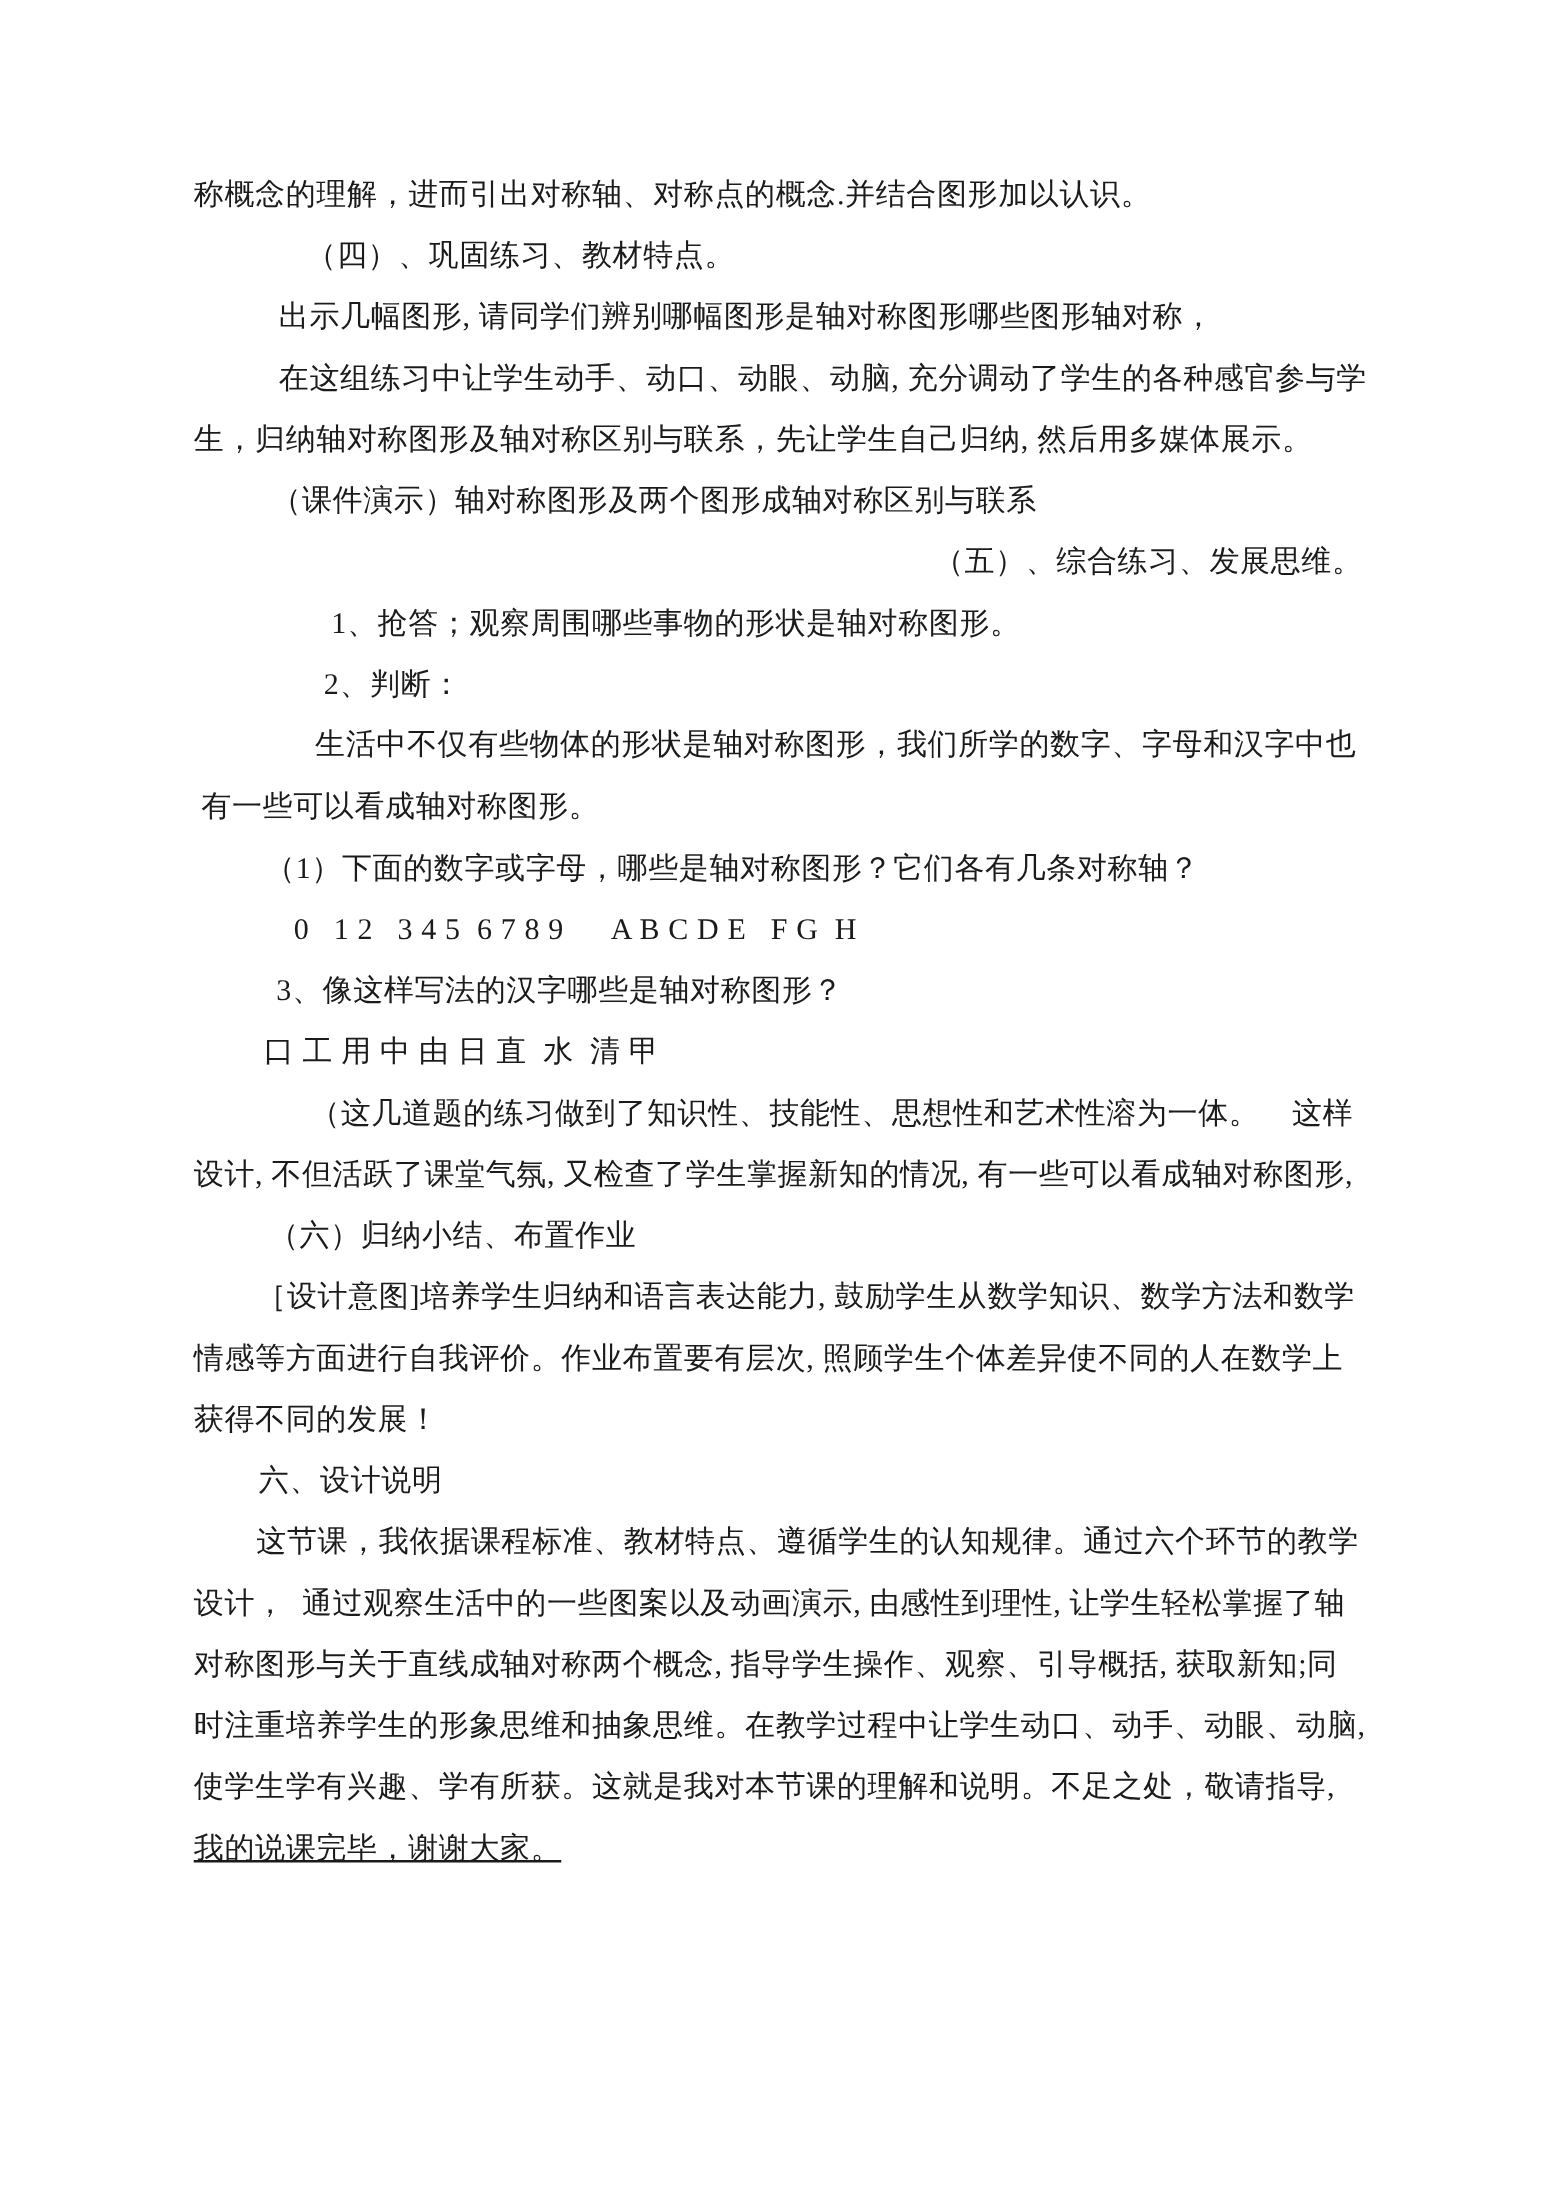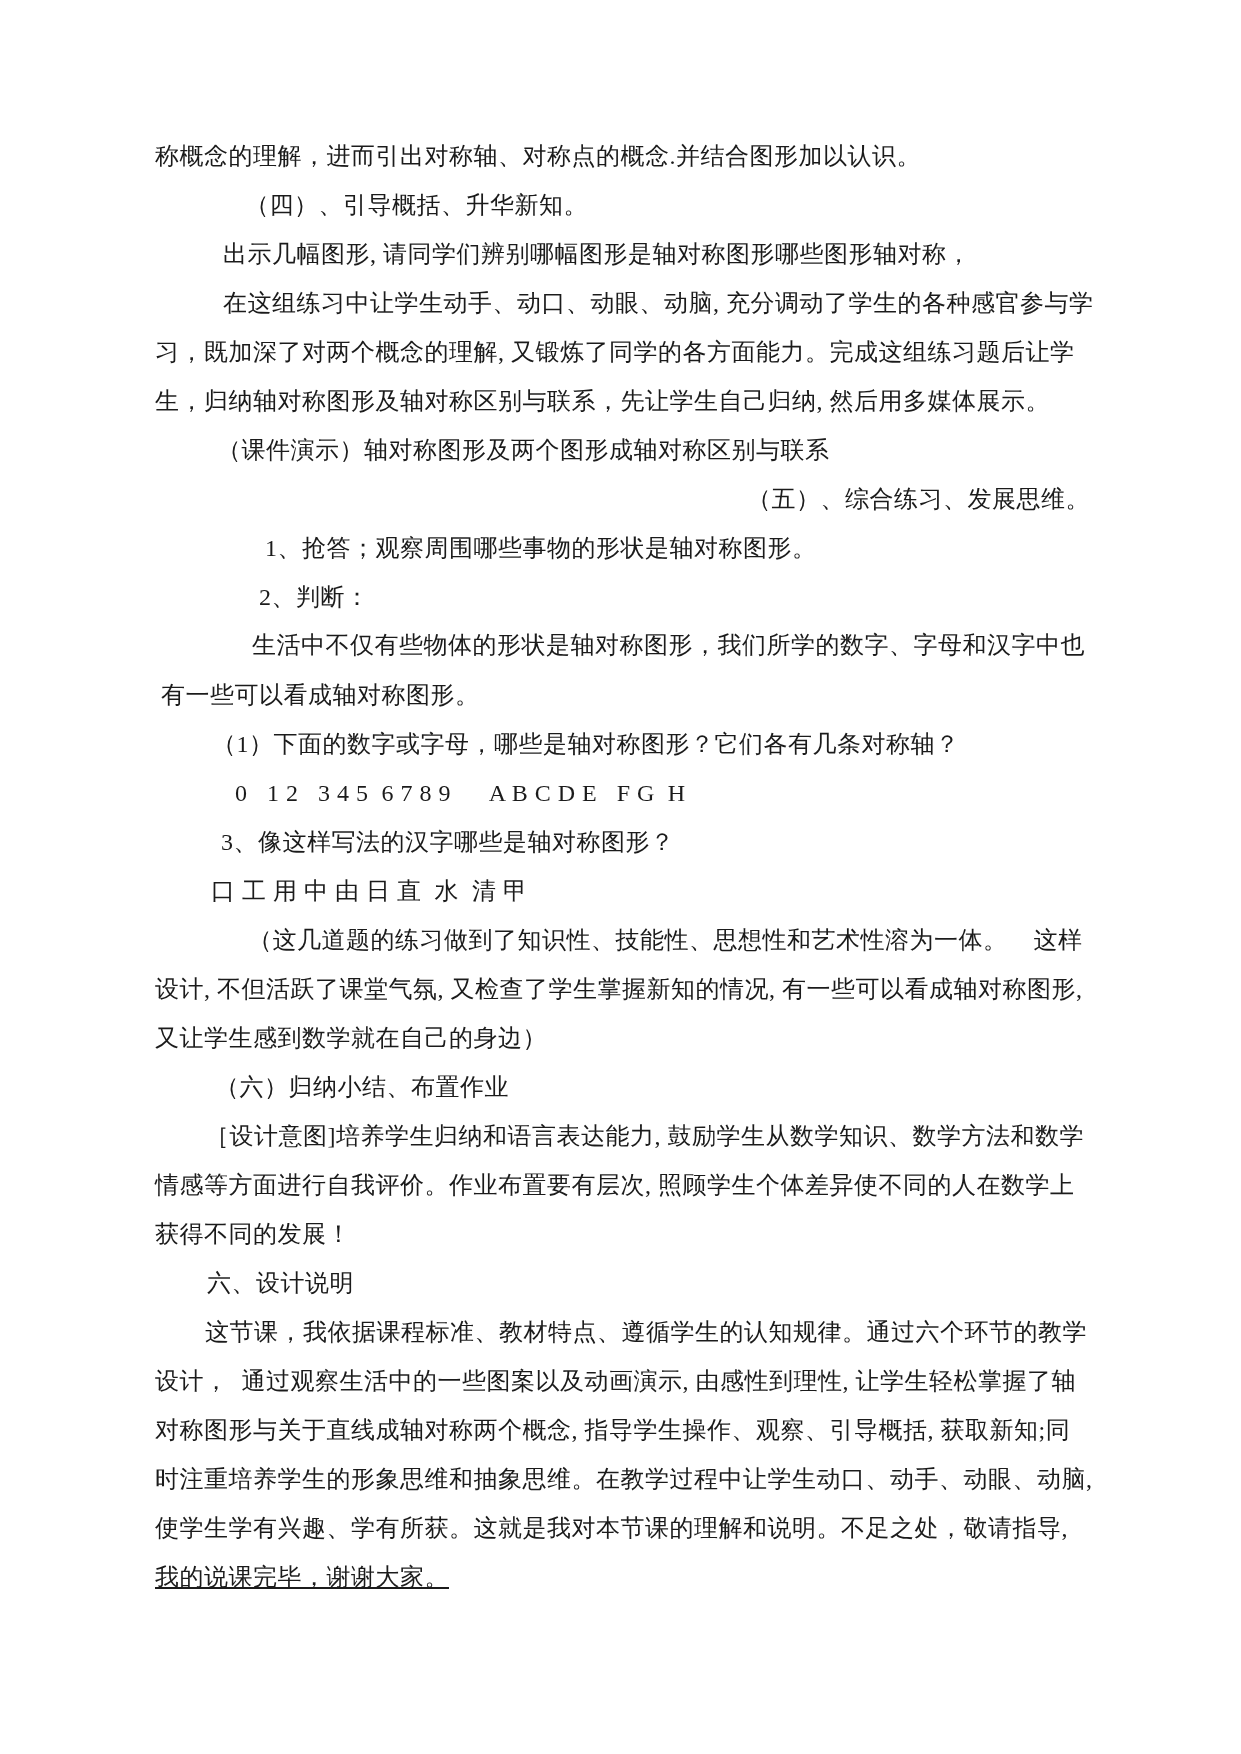--- a/index.html
+++ b/index.html
@@ -30,38 +30,36 @@
     letter-spacing: 0.5px;
     font-weight: 400;
   }
 </style>
 </head>
 <body>
 
 <div class="page">
   <div class="doc-body">
       <div class="doc-line" style="padding-left: 0px;">称概念的理解，进而引出对称轴、对称点的概念.并结合图形加以认识。</div>
-      <div class="doc-line" style="padding-left: 90px;">（四）、引导概括、升华新知。</div>
+      <div class="doc-line" style="padding-left: 90px;">（四）、巩固练习、教材特点。</div>
       <div class="doc-line" style="padding-left: 68px;">出示几幅图形, 请同学们辨别哪幅图形是轴对称图形哪些图形轴对称，</div>
       <div class="doc-line" style="padding-left: 68px;">在这组练习中让学生动手、动口、动眼、动脑, 充分调动了学生的各种感官参与学</div>
-      <div class="doc-line" style="padding-left: 0px;">习，既加深了对两个概念的理解, 又锻炼了同学的各方面能力。完成这组练习题后让学</div>
       <div class="doc-line" style="padding-left: 0px;">生，归纳轴对称图形及轴对称区别与联系，先让学生自己归纳, 然后用多媒体展示。</div>
       <div class="doc-line" style="padding-left: 62px;">（课件演示）轴对称图形及两个图形成轴对称区别与联系</div>
       <div class="doc-line" style="padding-left: 90px; text-align: right;">（五）、综合练习、发展思维。</div>
       <div class="doc-line" style="padding-left: 110px;">1、抢答；观察周围哪些事物的形状是轴对称图形。</div>
       <div class="doc-line" style="padding-left: 104px;">2、判断：</div>
       <div class="doc-line" style="padding-left: 97px; font-family: Liberation Mono, monospace;">生活中不仅有些物体的形状是轴对称图形，我们所学的数字、字母和汉字中也</div>
       <div class="doc-line" style="padding-left: 6px;">有一些可以看成轴对称图形。</div>
       <div class="doc-line" style="padding-left: 57px;">（1）下面的数字或字母，哪些是轴对称图形？它们各有几条对称轴？</div>
       <div class="doc-line" style="padding-left: 80px;">0   1 2   3 4 5  6 7 8 9      A B C D E   F G  H</div>
       <div class="doc-line" style="padding-left: 66px;">3、像这样写法的汉字哪些是轴对称图形？</div>
       <div class="doc-line" style="padding-left: 56px;">口 工 用 中 由 日 直  水  清 甲</div>
       <div class="doc-line" style="padding-left: 93px;">（这几道题的练习做到了知识性、技能性、思想性和艺术性溶为一体。    这样</div>
       <div class="doc-line" style="padding-left: 0px;">设计, 不但活跃了课堂气氛, 又检查了学生掌握新知的情况, 有一些可以看成轴对称图形,</div>
-      <div class="doc-line" style="padding-left: 0px;">又让学生感到数学就在自己的身边）</div>
       <div class="doc-line" style="padding-left: 60px;">（六）归纳小结、布置作业</div>
       <div class="doc-line" style="padding-left: 50px;">［设计意图]培养学生归纳和语言表达能力, 鼓励学生从数学知识、数学方法和数学</div>
       <div class="doc-line" style="padding-left: 0px;">情感等方面进行自我评价。作业布置要有层次, 照顾学生个体差异使不同的人在数学上</div>
       <div class="doc-line" style="padding-left: 0px;">获得不同的发展！</div>
       <div class="doc-line" style="padding-left: 52px;">六、设计说明</div>
       <div class="doc-line" style="padding-left: 50px;">这节课，我依据课程标准、教材特点、遵循学生的认知规律。通过六个环节的教学</div>
       <div class="doc-line" style="padding-left: 0px;">设计，  通过观察生活中的一些图案以及动画演示, 由感性到理性, 让学生轻松掌握了轴</div>
       <div class="doc-line" style="padding-left: 0px;">对称图形与关于直线成轴对称两个概念, 指导学生操作、观察、引导概括, 获取新知;同</div>
       <div class="doc-line" style="padding-left: 0px;">时注重培养学生的形象思维和抽象思维。在教学过程中让学生动口、动手、动眼、动脑,</div>
       <div class="doc-line" style="padding-left: 0px;">使学生学有兴趣、学有所获。这就是我对本节课的理解和说明。不足之处，敬请指导,</div>

